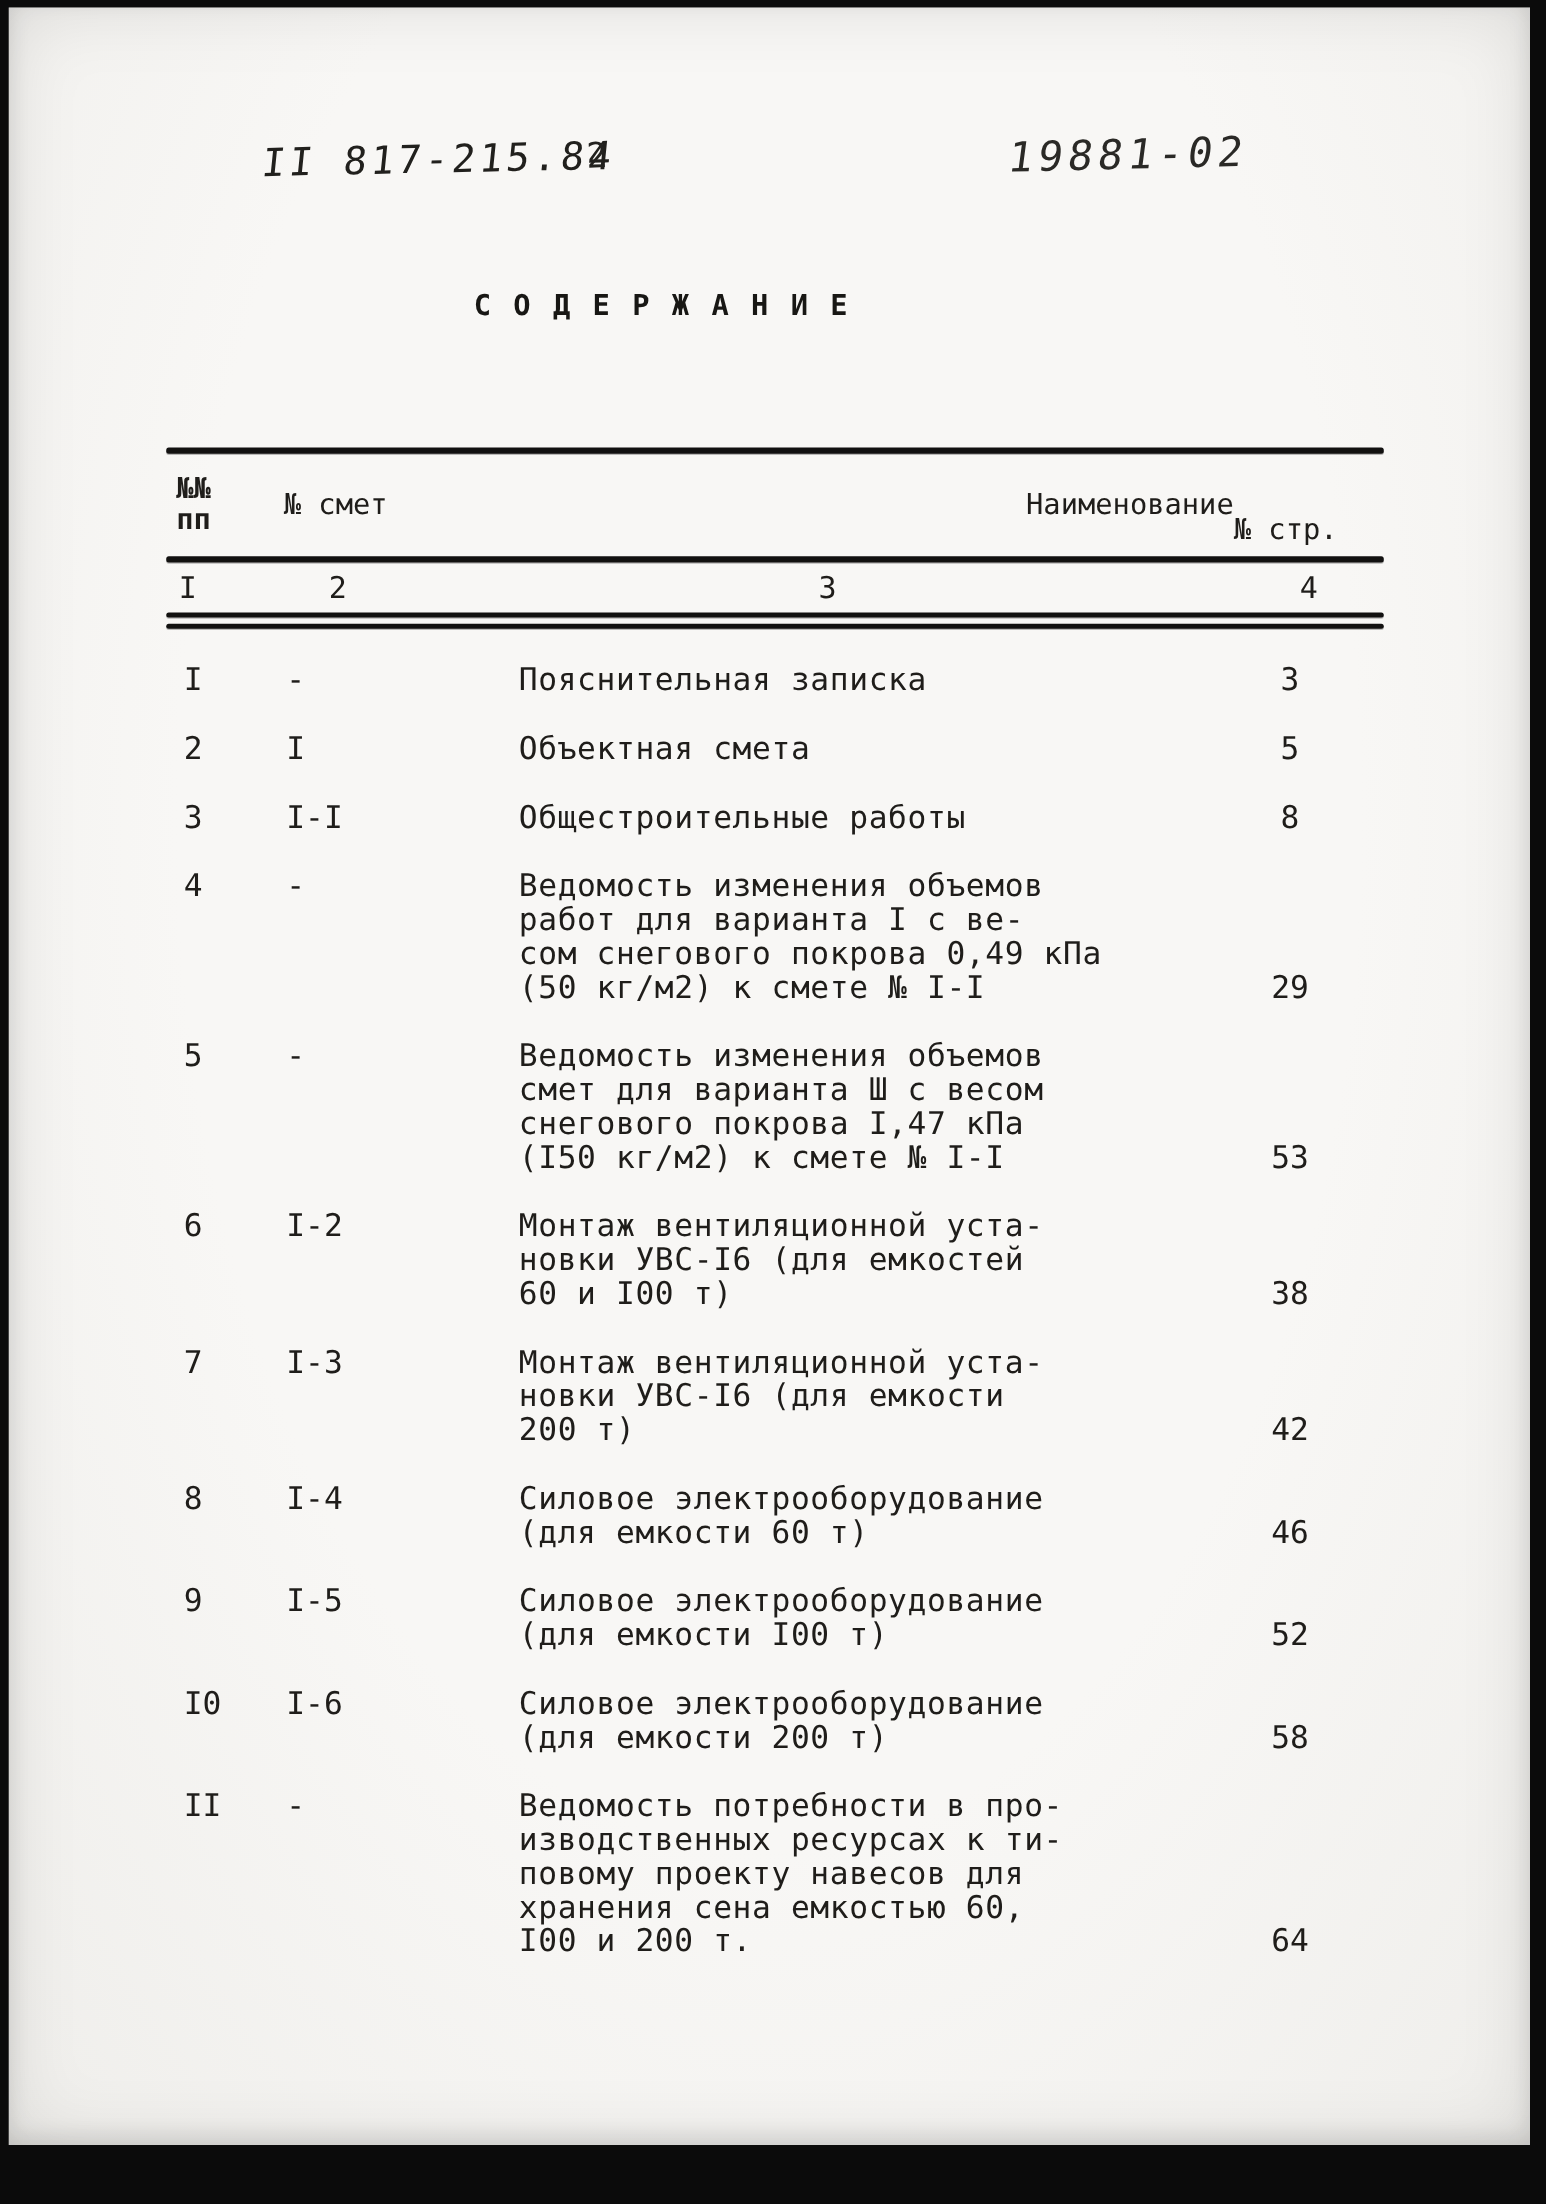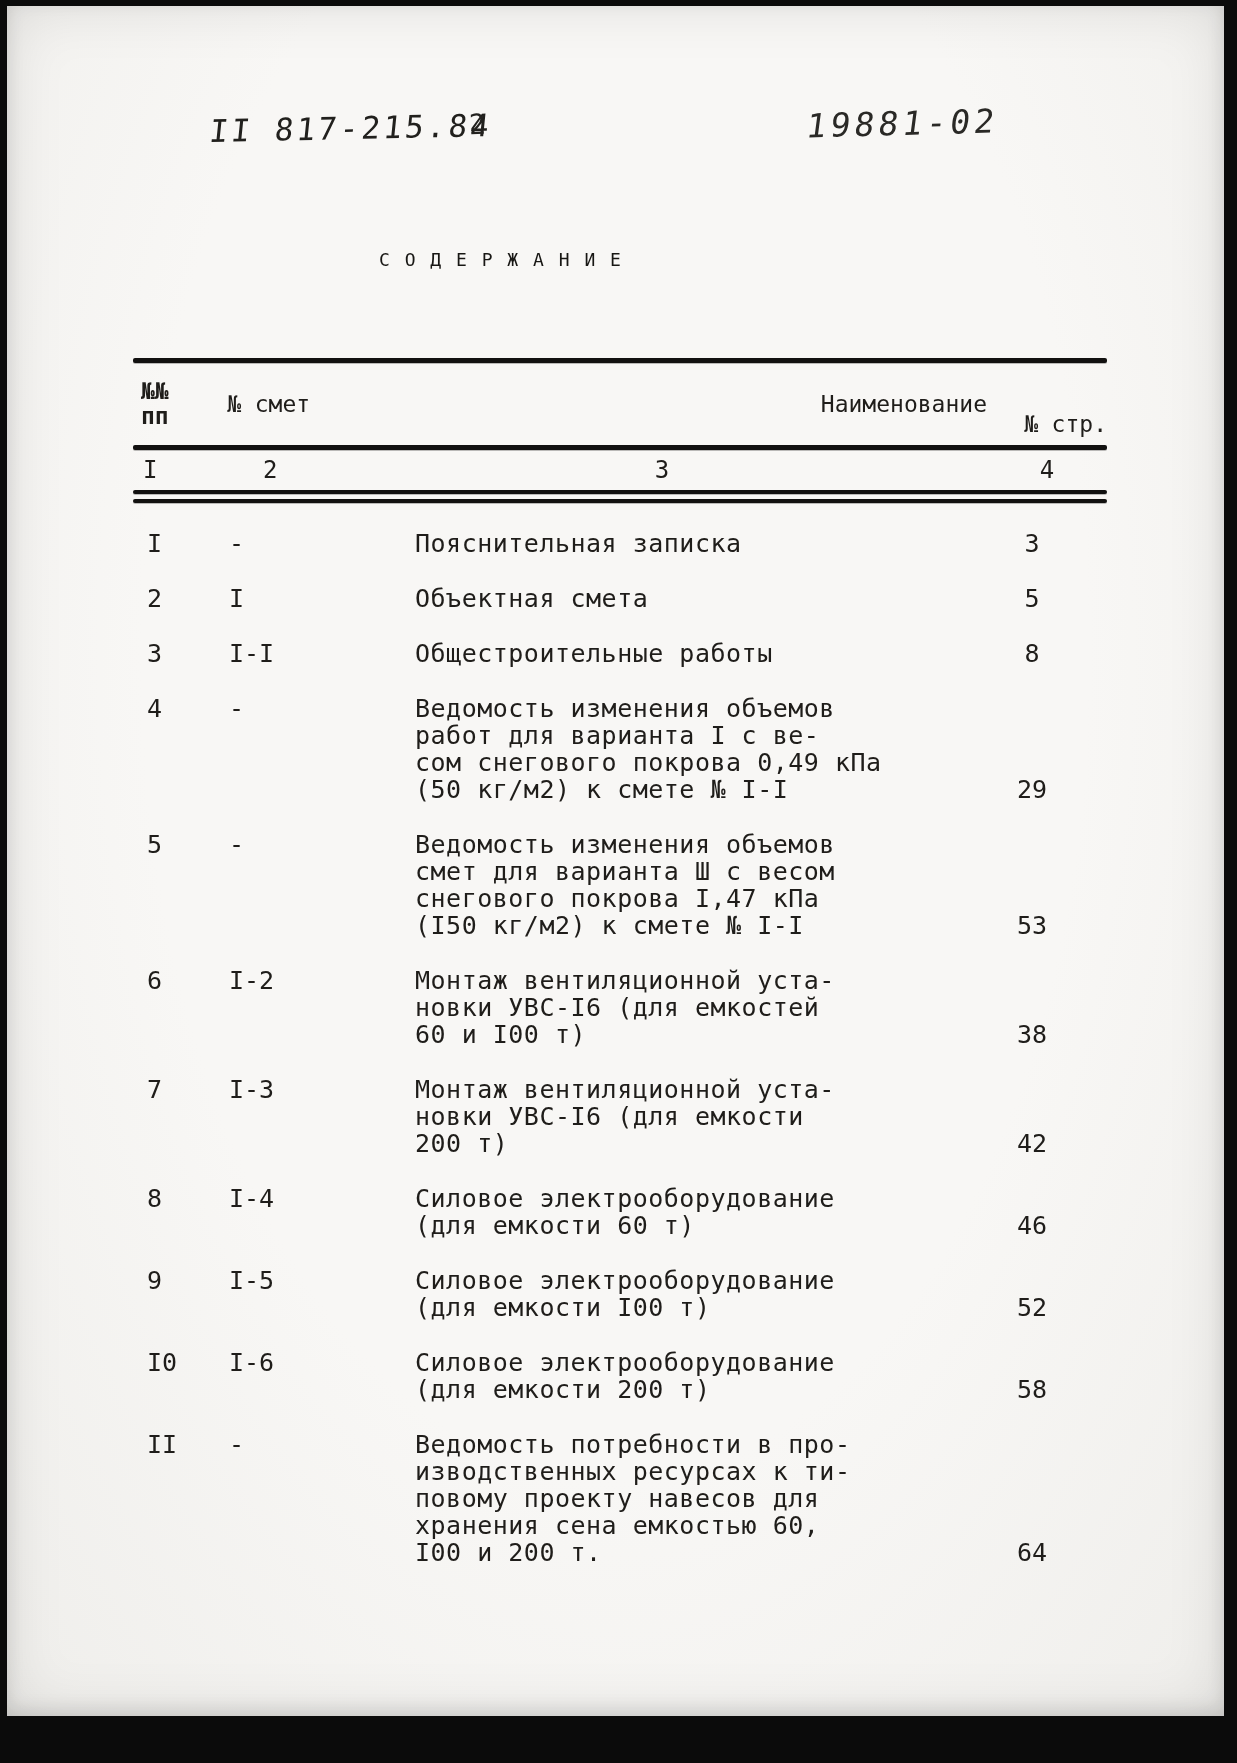--- a/index.html
+++ b/index.html
@@ -32,22 +32,22 @@
     transform:rotate(-2deg);
   }
   .stamp-number {
     position:absolute; left:800px; top:98px;
     font-size:33px; letter-spacing:4px; color:#2a2926;
     transform:skewX(-9deg) rotate(-1.5deg);
     white-space:nowrap;
   }
 
   .title {
-    position:absolute; left:372px; top:243px;
-    font-size:18px; font-weight:normal; letter-spacing:2px;
+    position:absolute; left:372px; top:226px;
+    font-size:23px; font-weight:bold; letter-spacing:2px;
     color:#181714; white-space:nowrap;
   }
 
   
   .toc-table { position:absolute; left:126px; top:352px; width:974px; }
   .rule {
     height:5px; background:#121110; border-radius:2px;
     box-shadow:0 1px 0 rgba(0,0,0,0.25);
   }
   .rule.thin { height:4px; }
@@ -55,21 +55,21 @@
 
   .grid4 {
     display:grid;
     grid-template-columns:72px 132px 650px 120px;
     align-items:center;
   }
   .thead { min-height:82px; font-size:23px; }
   .thead .h1 { line-height:25px; padding-left:8px; font-weight:bold; }
   .thead .h2 { padding-left:22px; }
   .thead .h3 { text-align:right; }
-  .thead .h4 { text-align:right;margin-top:39px; }
+  .thead .h4 { text-align:left;margin-top:39px; }
 
   .tindex { min-height:40px; font-size:24px; }
   .tindex .i1 { padding-left:10px; }
   .tindex .i2 { padding-left:58px; }
   .tindex .i3 { text-align:center; }
   .tindex .i4 { text-align:center; }
 
   .tbody { margin-top:27px; font-size:25px; }
   .trow {
     display:grid;

